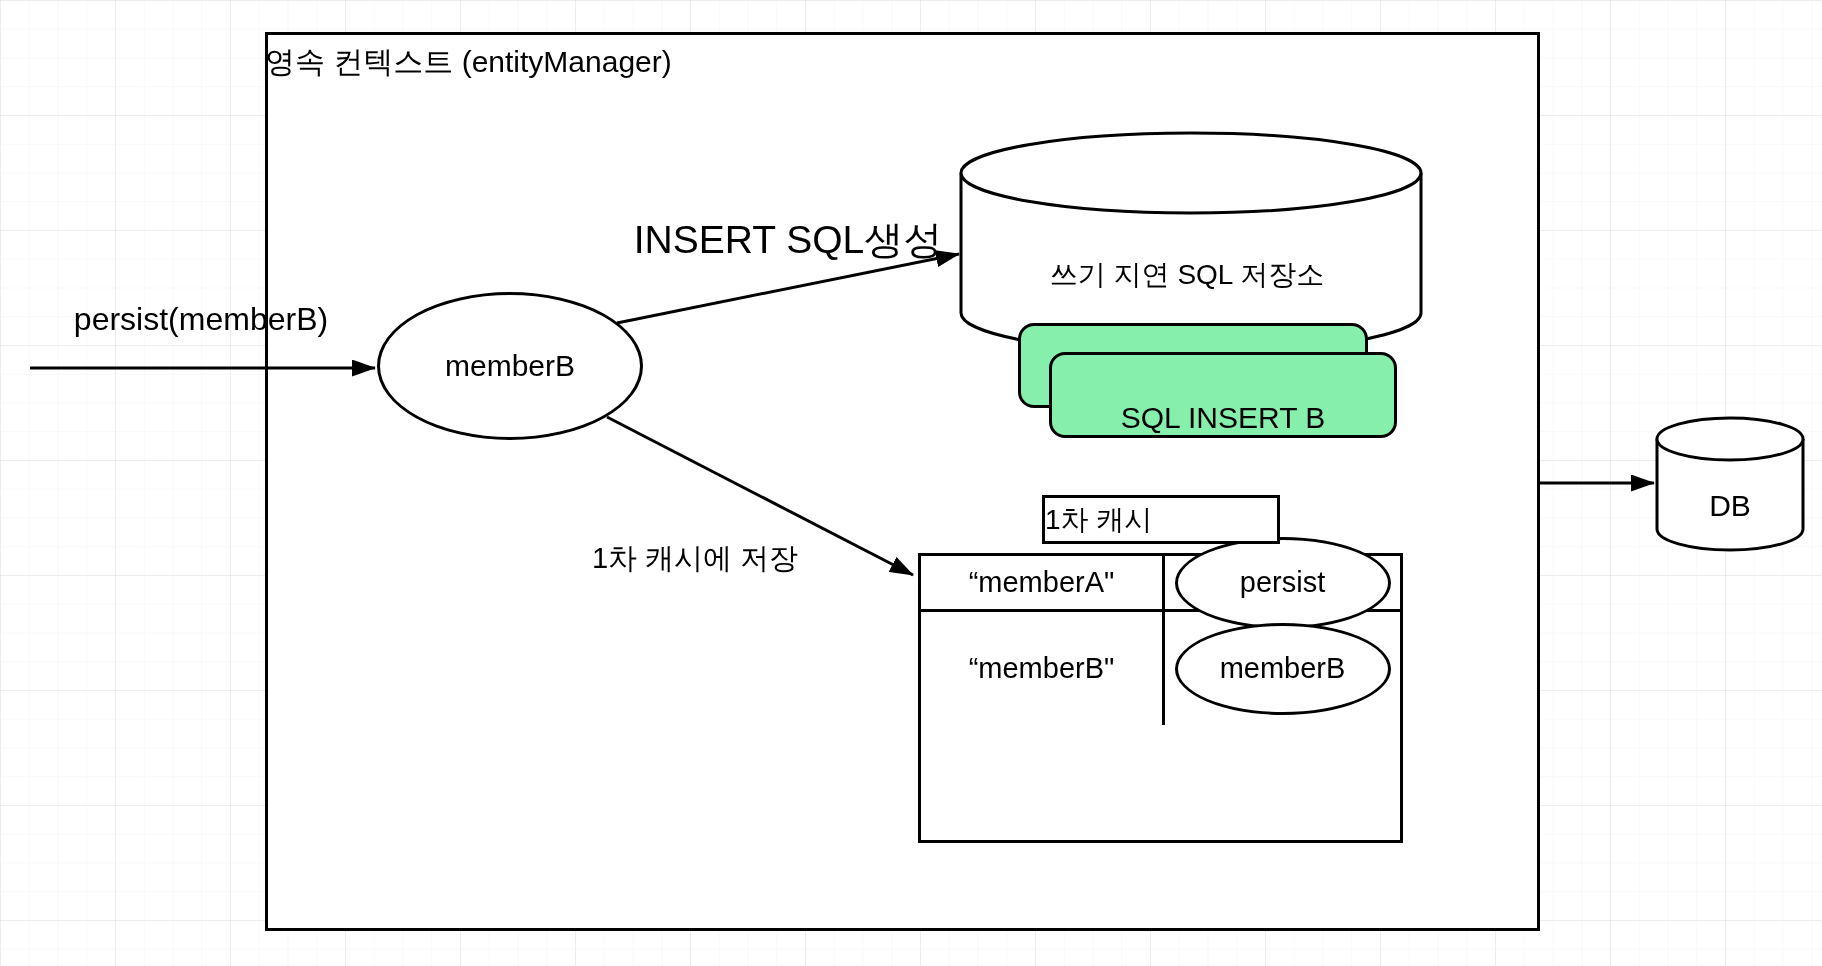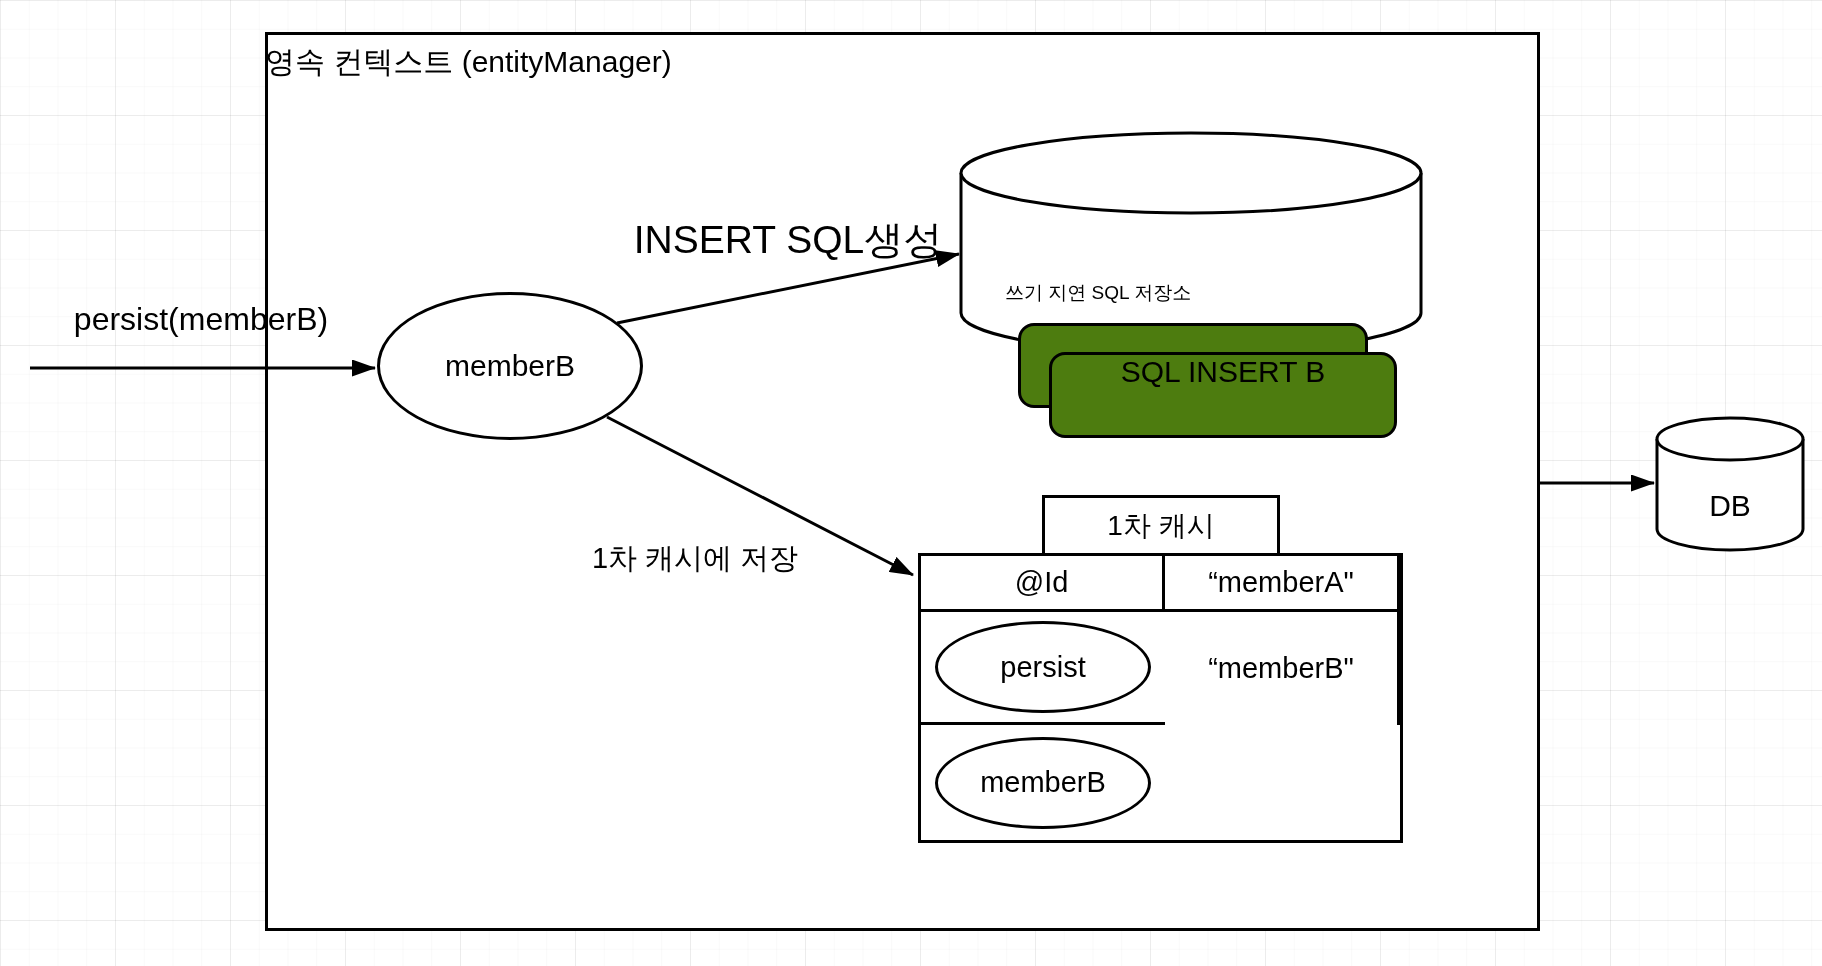--- a/index.html
+++ b/index.html
@@ -33,33 +33,33 @@
   .insert-label  { left: 607px; top: 213px; width: 362px; font-size: 39px; }
   .cache-label   { left: 514px; top: 539px; width: 362px; font-size: 29px; }
 
   .shape-ellipse {
     background: #fff; border: 3px solid #000; border-radius: 50%;
     display: flex; align-items: center; justify-content: center;
     z-index: 3;
   }
   .member-ellipse { left: 377px; top: 292px; width: 266px; height: 148px; font-size: 30px; }
 
-  .store-label { left: 1005px; top: 280px; width: 364px; font-size: 19px; z-index: 3; }
+  .store-label { left: 1005px; top: 256px; width: 364px; text-align: center; font-size: 28px; z-index: 3; }
 
   .sql-card {
-    background: #4d7c0f; border: 3px solid #000; border-radius: 16px; z-index: 3;
-    display: flex; align-items: flex-start; justify-content: center; font-size: 30px;
+    background: #86efac; border: 3px solid #000; border-radius: 16px; z-index: 3;
+    display: flex; align-items: flex-end; justify-content: center; font-size: 30px;
   }
   .sql-card-back  { left: 1018px; top: 323px; width: 350px; height: 85px; }
   .sql-card-front { left: 1049px; top: 352px; width: 348px; height: 86px; z-index: 4; }
 
   .cache-tab {
-    left: 1042px; top: 495px; width: 238px; height: 61px;
+    left: 1042px; top: 495px; width: 238px; height: 49px;
     background: #fff; border: 3px solid #000; z-index: 4;
-    display: flex; align-items: center; justify-content: center; font-size: 28px;
+    display: flex; align-items: center; justify-content: flex-start; font-size: 28px;
   }
   .cache-table {
     left: 918px; top: 553px; width: 485px; height: 290px;
     background: #fff; border: 3px solid #000; z-index: 3;
     display: grid; grid-template-columns: 244px 1fr; grid-template-rows: 56px 113px 1fr;
   }
   .cell { display: flex; align-items: center; justify-content: center; font-size: 29px; }
   .cell.col-first { border-right: 3px solid #000; }
   .cell.row-sep   { border-bottom: 3px solid #000; }
   .entity-ellipse {
@@ -99,21 +99,20 @@
 </div>
 
 <div class="abs edge-label persist-label">persist(memberB)</div>
 <div class="abs edge-label insert-label">INSERT SQL생성</div>
 <div class="abs edge-label cache-label">1차 캐시에 저장</div>
 
 <div class="abs cache-tab">
   <span>1차 캐시</span>
 </div>
 <div class="abs cache-table">
-  <div class="cell col-first row-sep">@Id</div>
 
   <div class="cell col-first row-sep">“memberA"</div>
   <div class="cell row-sep">
     <div class="entity-ellipse">
       <span>persist</span>
     </div>
   </div>
 
   <div class="cell col-first">“memberB"</div>
   <div class="cell">

